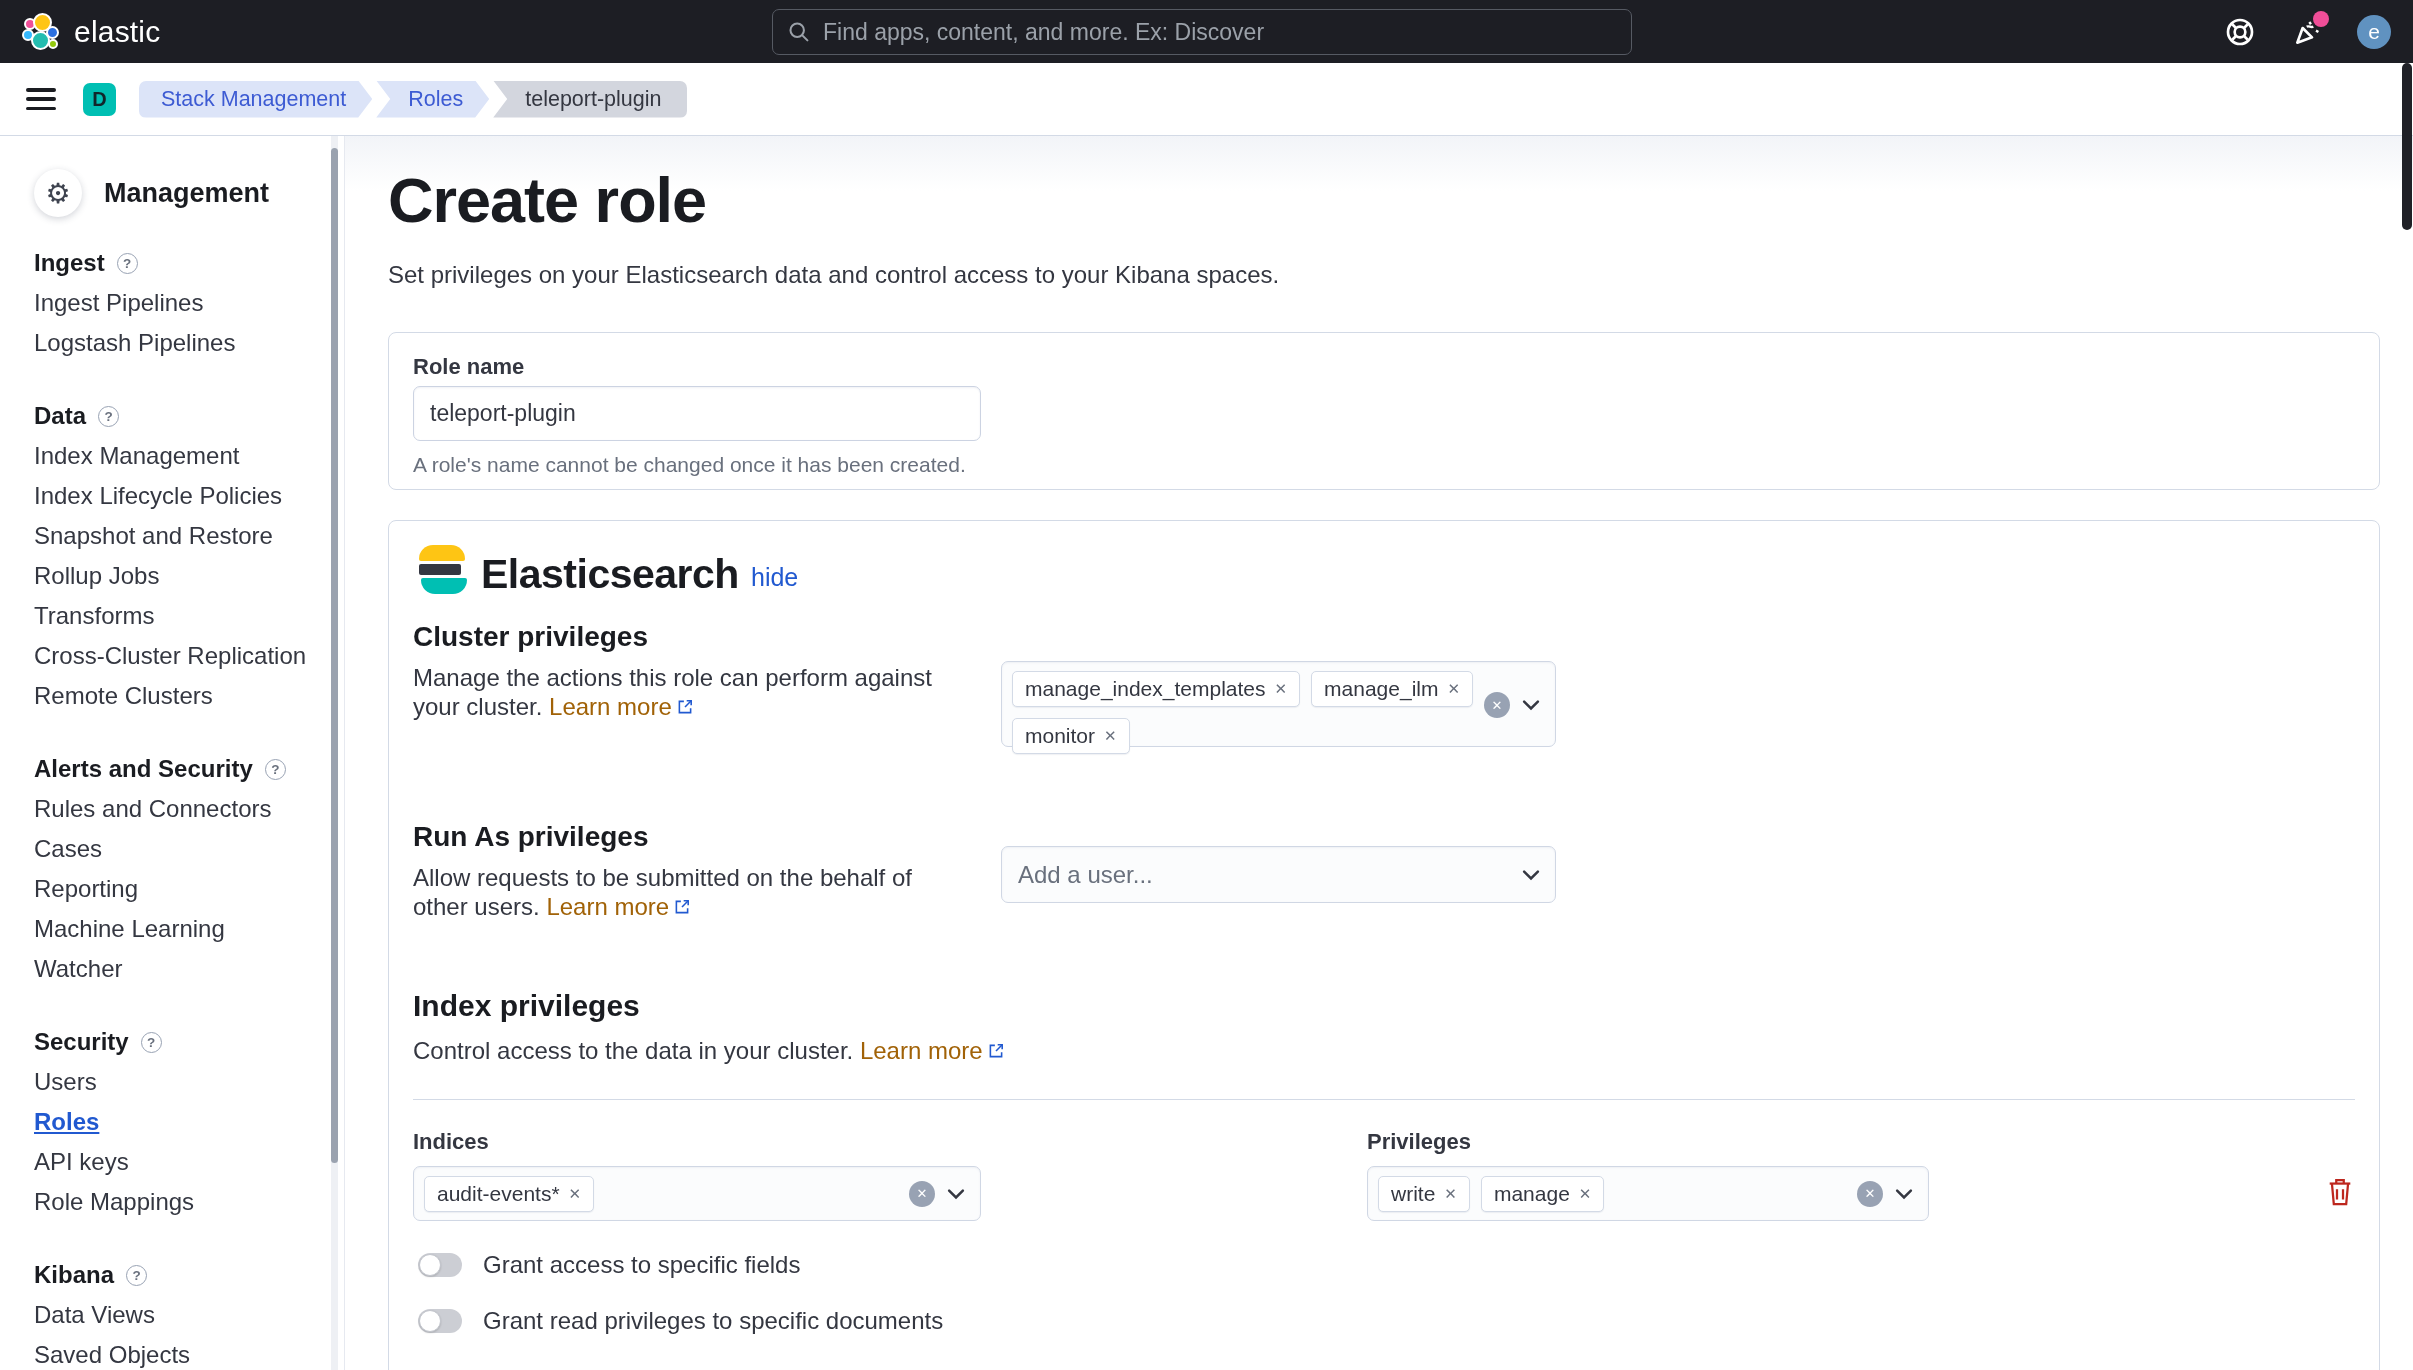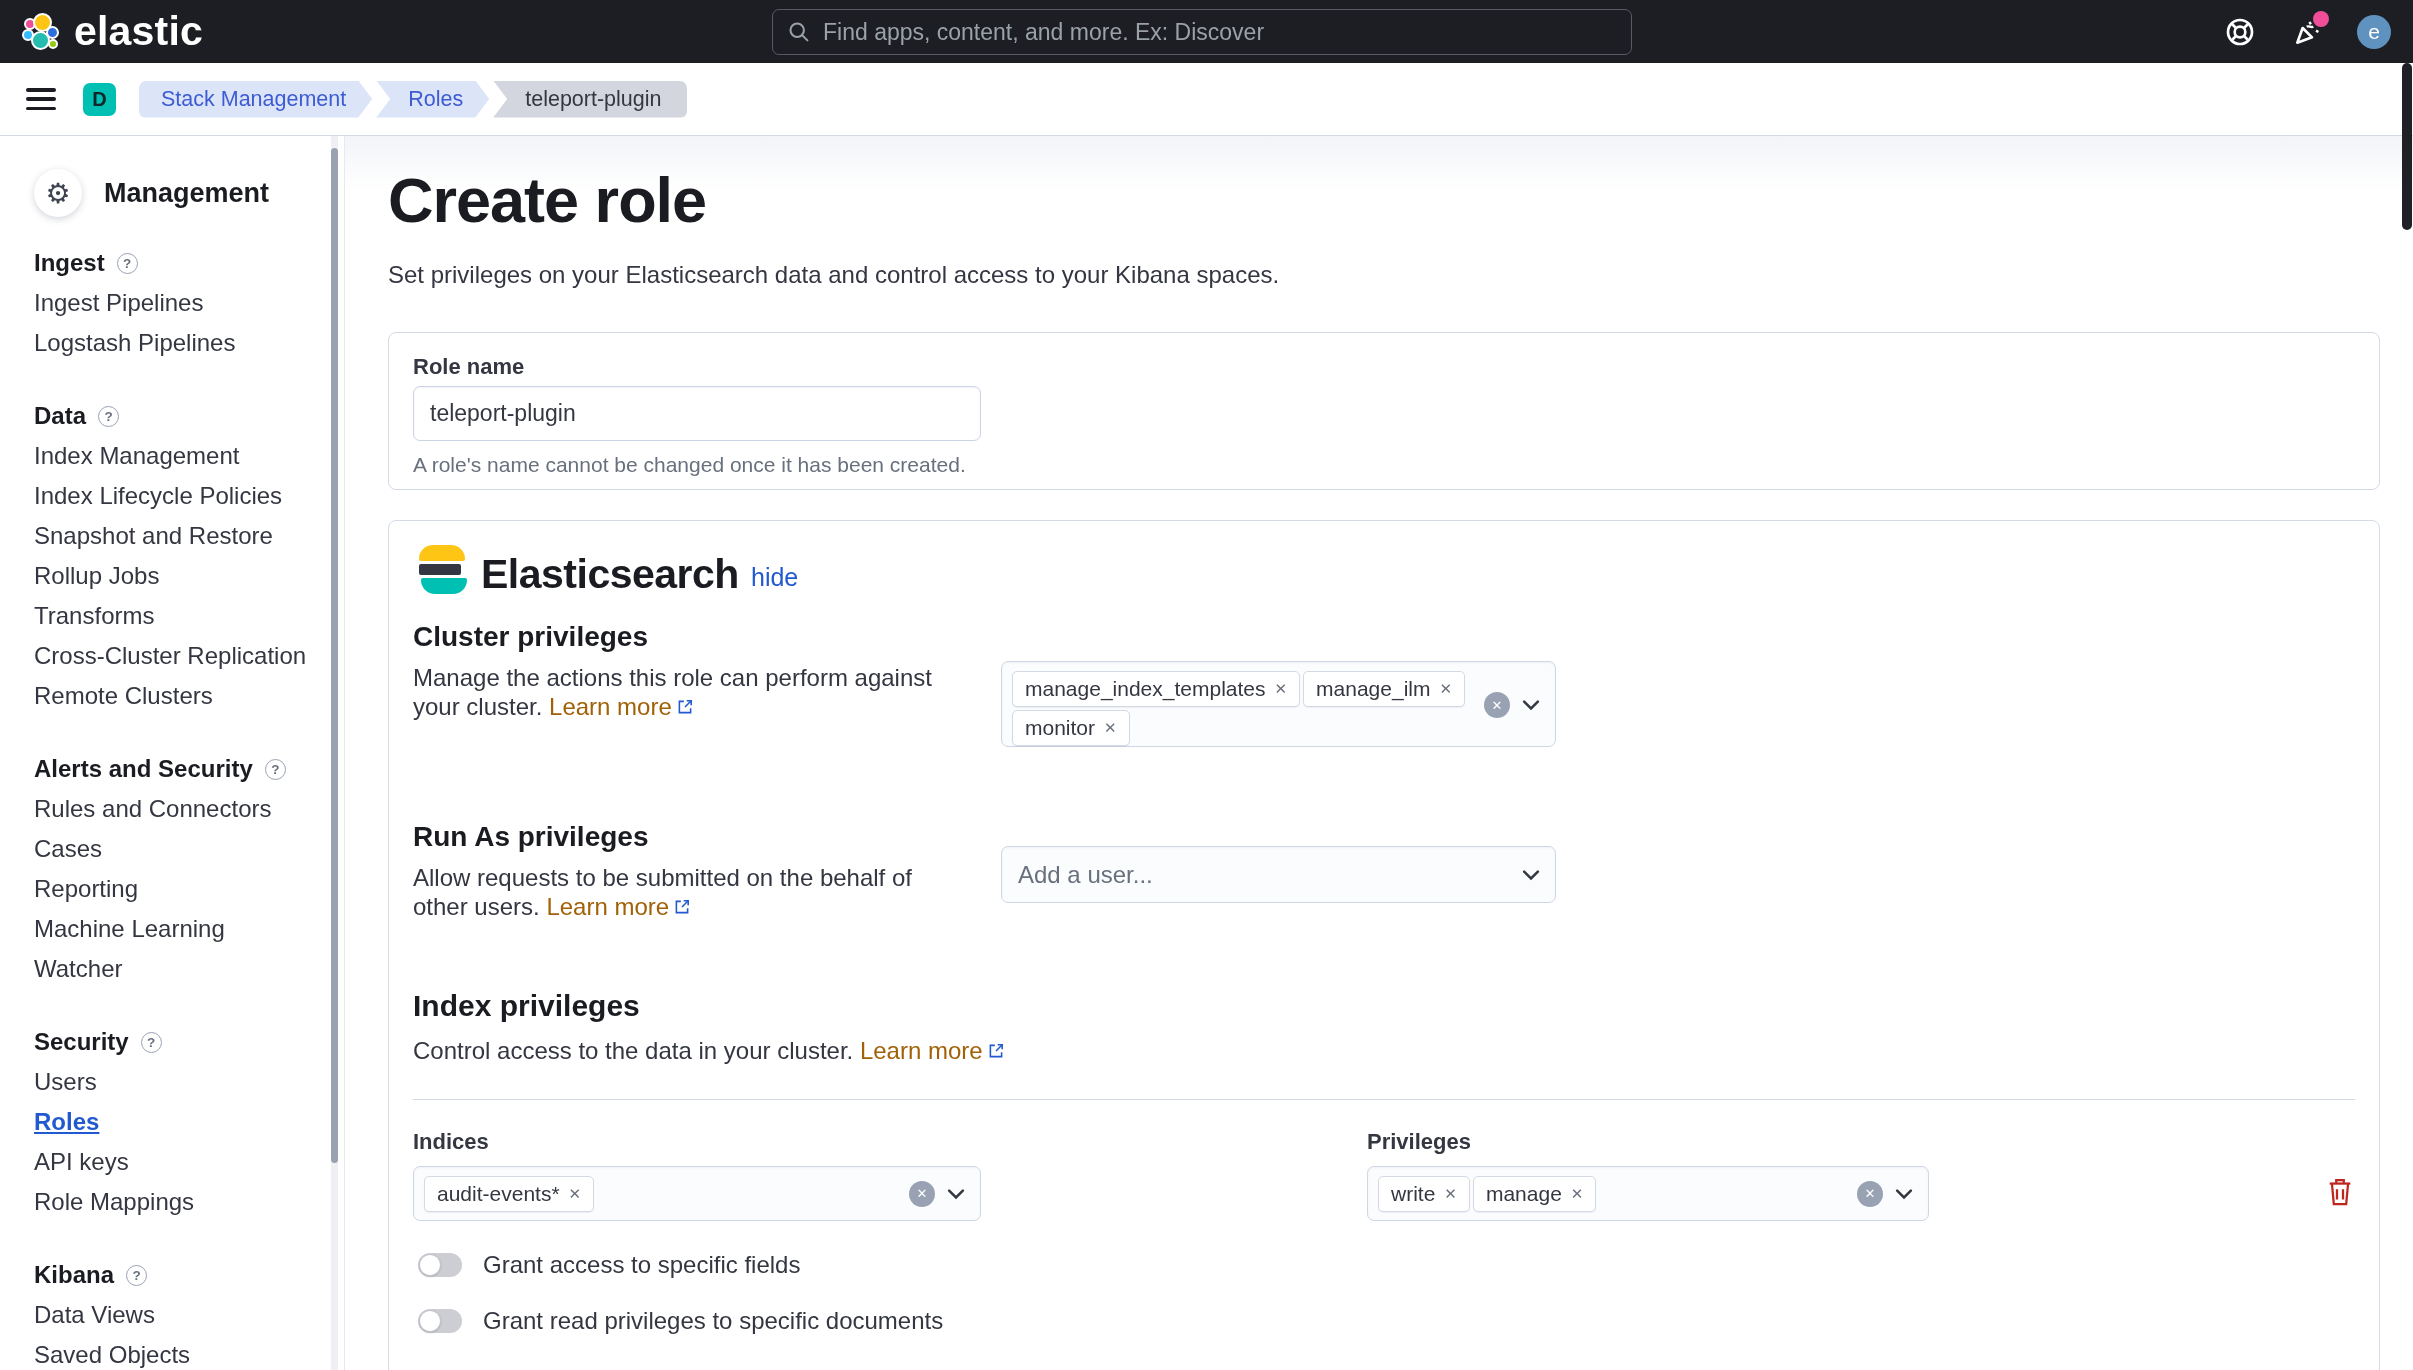--- a/index.html
+++ b/index.html
@@ -11,21 +11,21 @@
     background:#1d1e24; display:flex; align-items:center; z-index:40; }
   .brand { display:flex; align-items:center; gap:14px; padding-left:22px; }
   .elogo { position:relative; width:38px; height:38px; }
   .elogo i { position:absolute; border-radius:50%; border:2.5px solid #fff; }
   .elogo .c-pink   { width:12px; height:12px; left:2px;  top:5px;  background:#f04e98; }
   .elogo .c-yellow { width:19px; height:19px; left:11px; top:0;    background:#fec514; }
   .elogo .c-lblue  { width:12px; height:12px; left:0;    top:16px; background:#36b9ff; }
   .elogo .c-blue   { width:13px; height:13px; left:24px; top:13px; background:#2b6fdf; }
   .elogo .c-teal   { width:19px; height:19px; left:9px;  top:18px; background:#24bdb0; }
   .elogo .c-green  { width:10px; height:10px; left:26px; top:26px; background:#93c90e; }
-  .brand-name { color:#fff; font-size:41px; font-weight:700; letter-spacing:.2px; }
+  .brand-name { color:#fff; font-size:30px; font-weight:400; letter-spacing:.2px; }
 
   .topsearch { position:absolute; left:772px; top:9px; width:860px; height:46px;
     background:#1d1e24; border:1px solid #565a63; border-radius:7px;
     display:flex; align-items:center; padding:0 14px; gap:12px; }
   .topsearch input { flex:1; background:transparent; border:none; outline:none;
     color:#d4d7dc; font-size:23px; font-family:inherit; }
   .topsearch input::placeholder { color:#9ba1a9; }
 
   .topbar-right { position:absolute; right:22px; top:0; height:63px;
     display:flex; align-items:center; gap:30px; }
@@ -114,21 +114,21 @@
   .hide-link { position:absolute; left:362px; top:42px; font-size:25px; color:#2159d0; cursor:pointer; }
 
   .sec-h { position:absolute; font-size:28px; font-weight:700; color:#1a1c21; }
   .sec-p { position:absolute; font-size:24px; color:#343741; line-height:29px; width:540px; }
   a.lm, .lm { color:#a16207; text-decoration:none; cursor:pointer; white-space:nowrap; }
   .ext { display:inline-block; vertical-align:-1px; margin-left:4px; }
 
   .combo { position:absolute; background:#fbfcfd; border:1px solid #d0d7e4;
     border-radius:7px; box-shadow:inset 0 1px 2px rgba(130,140,170,.10);
     display:flex; align-items:center; }
-  .combo-chips { flex:1; display:flex; flex-wrap:wrap; gap:3px; padding:9px 10px; }
+  .combo-chips { flex:1; display:flex; flex-wrap:wrap; gap:11px; padding:9px 10px; }
   .chip { display:inline-flex; align-items:center; gap:9px; background:#fff;
     border:1px solid #d3dae6; border-radius:5px; height:36px; padding:0 12px;
     font-size:21px; color:#343741; box-shadow:0 1px 1px rgba(120,130,160,.12); }
   .chip-x { font-size:15px; color:#69707d; cursor:pointer; }
   .combo-ctrl { display:flex; align-items:center; gap:10px; padding-right:13px; }
   .clear-btn { width:26px; height:26px; border-radius:50%; background:#98a2b3;
     color:#fff; font-size:13px; display:flex; align-items:center;
     justify-content:center; cursor:pointer; }
   .combo-ph { flex:1; padding:0 16px; font-size:24px; color:#69707d; }
 

